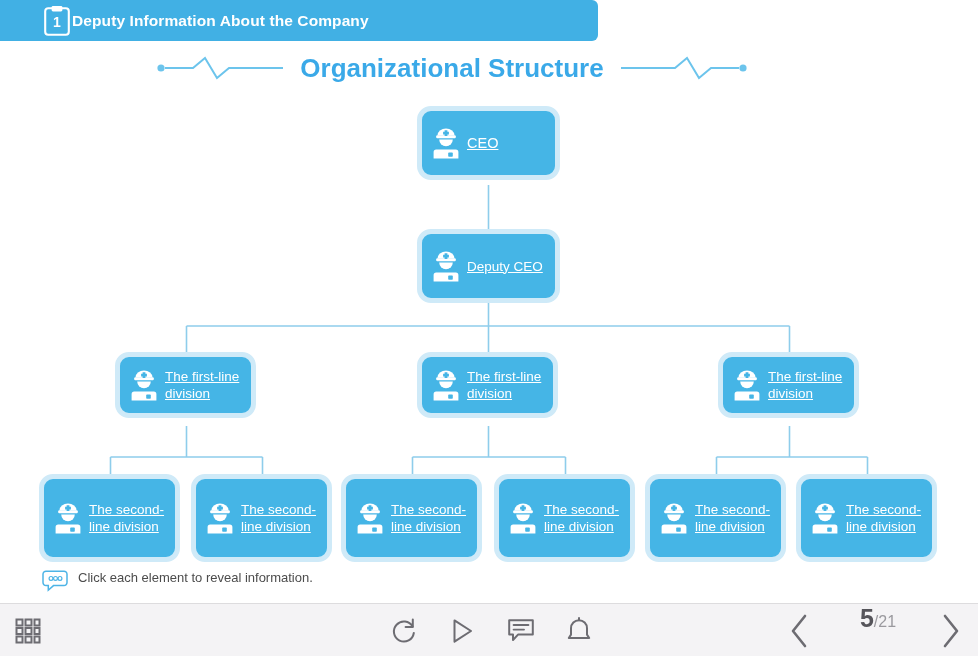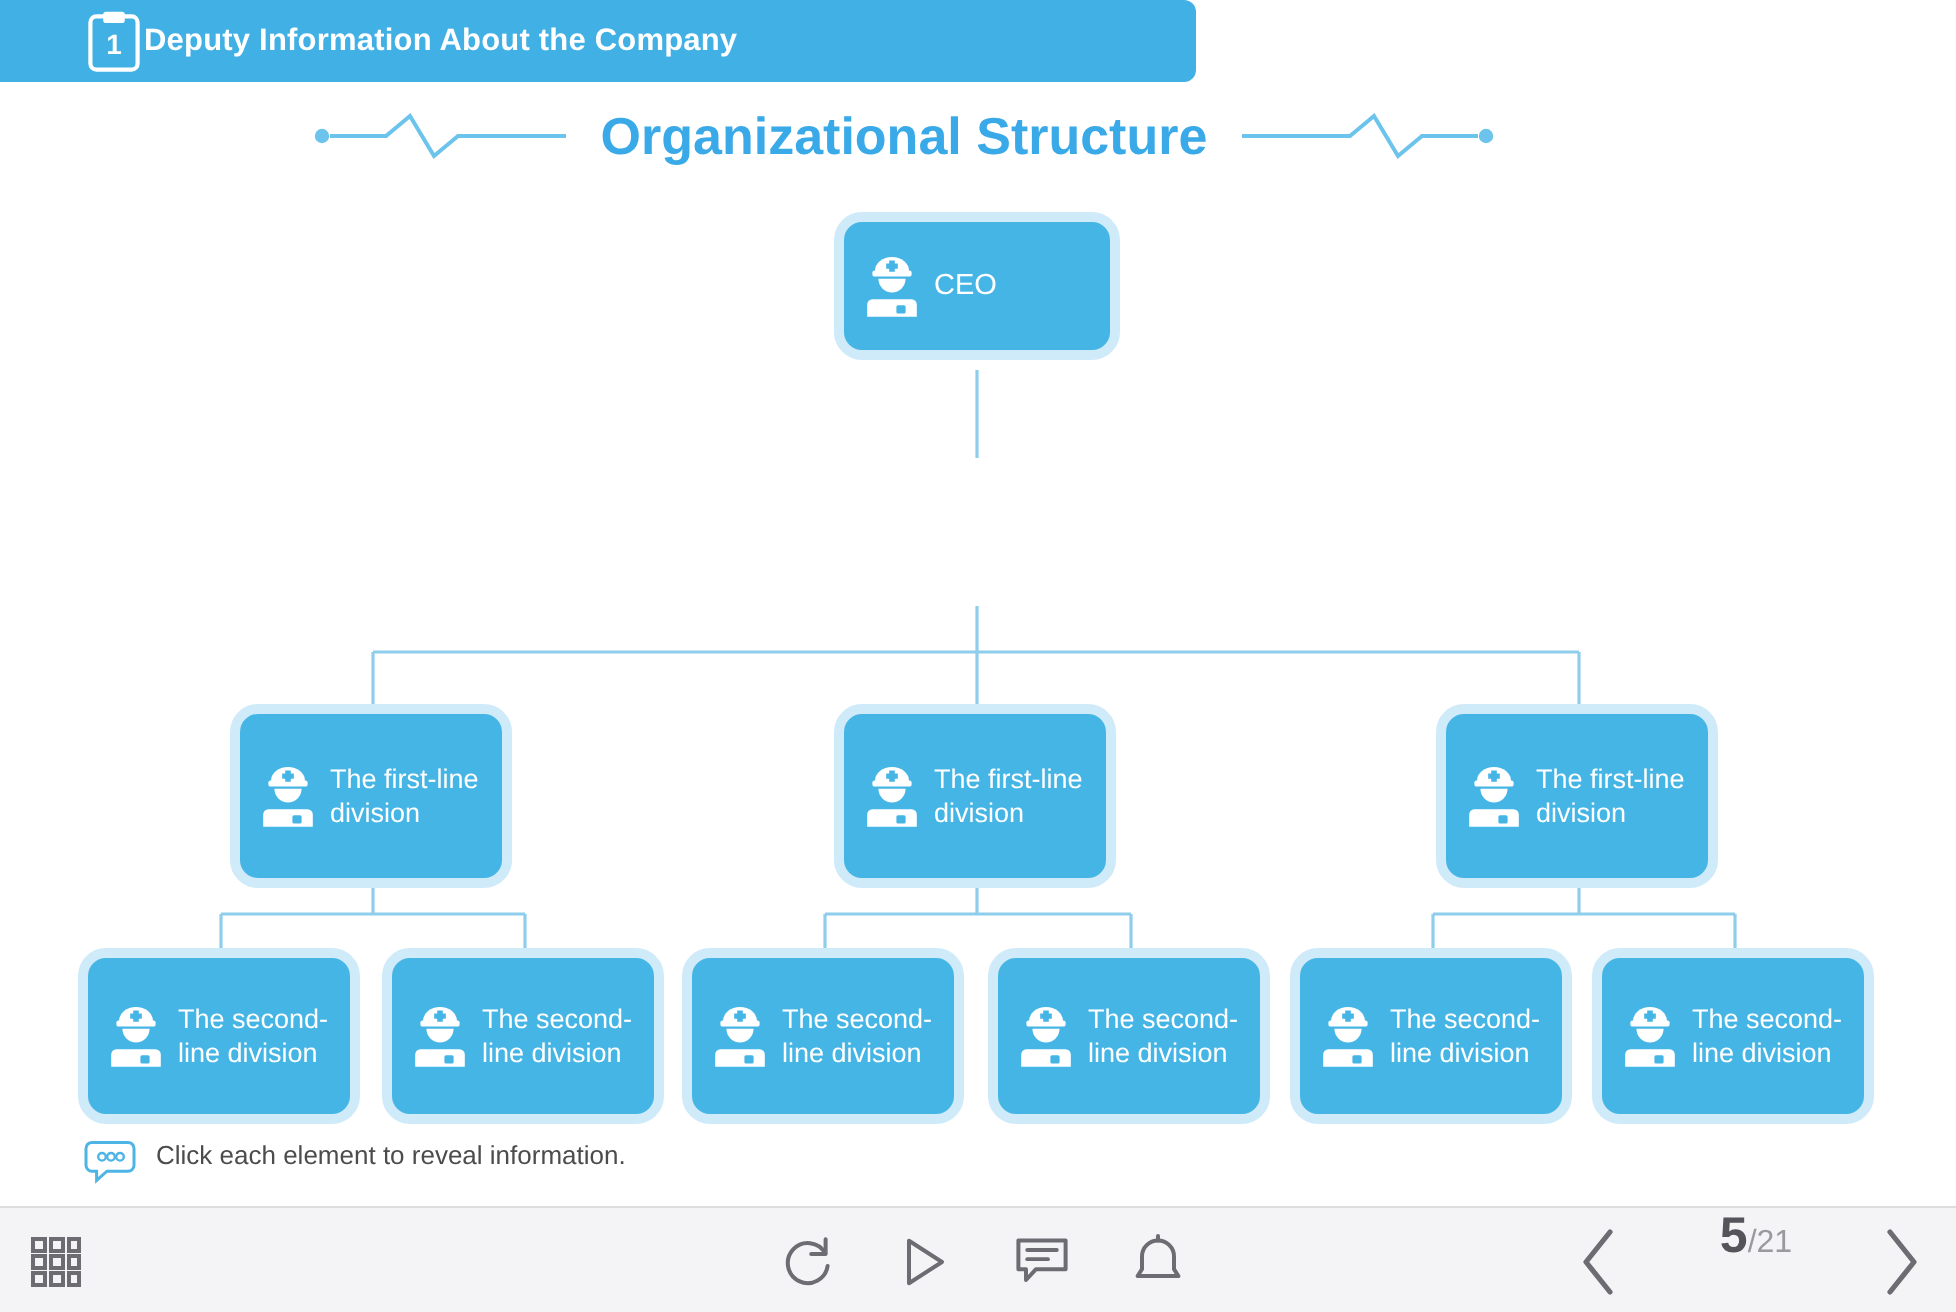--- a/index.html
+++ b/index.html
@@ -78,27 +78,28 @@
     border-radius: 14px;
     display: flex;
     align-items: center;
     padding-left: 11px;
     gap: 8px;
   }
   .node-label {
     color: #ffffff;
     font-size: 13.5px;
     line-height: 17px;
+    text-decoration: underline;
   }
   .node-icon { flex: 0 0 auto; }
 
   .node.lvl1 { width: 143px; height: 74px; }
   .node.lvl1 .node-label { font-size: 14.5px; }
   .node.lvl2 { width: 143px; height: 74px; }
-  .node.lvl3 { width: 141px; height: 92px; }
+  .node.lvl3 { width: 141px; height: 66px; }
   .node.lvl4 { width: 141px; height: 88px; }
 
   
   #hint-row {
     position: absolute;
     left: 42px; top: 570px;
     display: flex;
     align-items: flex-start;
     gap: 10px;
   }
@@ -199,20 +200,31 @@
       <path d="M4.5 8.5 a8.5 7 0 0 1 17 0 Z" fill="#ffffff"></path>
       <rect x="3.2" y="8.2" width="19.6" height="3.1" rx="1.1" fill="#ffffff"></rect>
       <path d="M11.6 3.3 h2.8 v1.5 h1.5 v2.6 h-1.5 v1.5 h-2.8 v-1.5 h-1.5 v-2.6 h1.5 Z" fill="#45b5e6"></path>
       <path d="M6.2 12.4 h13.6 a6.8 6.8 0 0 1 -13.6 0 Z" fill="#ffffff"></path>
       <path d="M3.2 22.6 h19.6 a2.6 2.6 0 0 1 2.6 2.6 v6.2 h-24.8 v-6.2 a2.6 2.6 0 0 1 2.6 -2.6 Z" fill="#ffffff"></path>
       <rect x="15.2" y="25.6" width="4.6" height="4.2" rx="0.8" fill="#45b5e6"></rect>
     </svg>
     <span class="node-label">CEO</span>
   </div>
 
+  <div class="node lvl2" style="left:417px; top:229px;">
+    <svg class="node-icon" width="26" height="32" viewBox="0 0 26 32">
+      <path d="M4.5 8.5 a8.5 7 0 0 1 17 0 Z" fill="#ffffff"></path>
+      <rect x="3.2" y="8.2" width="19.6" height="3.1" rx="1.1" fill="#ffffff"></rect>
+      <path d="M11.6 3.3 h2.8 v1.5 h1.5 v2.6 h-1.5 v1.5 h-2.8 v-1.5 h-1.5 v-2.6 h1.5 Z" fill="#45b5e6"></path>
+      <path d="M6.2 12.4 h13.6 a6.8 6.8 0 0 1 -13.6 0 Z" fill="#ffffff"></path>
+      <path d="M3.2 22.6 h19.6 a2.6 2.6 0 0 1 2.6 2.6 v6.2 h-24.8 v-6.2 a2.6 2.6 0 0 1 2.6 -2.6 Z" fill="#ffffff"></path>
+      <rect x="15.2" y="25.6" width="4.6" height="4.2" rx="0.8" fill="#45b5e6"></rect>
+    </svg>
+    <span class="node-label">Deputy CEO</span>
+  </div>
 
   <div class="node lvl3" style="left:115px; top:352px;">
     <svg class="node-icon" width="26" height="32" viewBox="0 0 26 32">
       <path d="M4.5 8.5 a8.5 7 0 0 1 17 0 Z" fill="#ffffff"></path>
       <rect x="3.2" y="8.2" width="19.6" height="3.1" rx="1.1" fill="#ffffff"></rect>
       <path d="M11.6 3.3 h2.8 v1.5 h1.5 v2.6 h-1.5 v1.5 h-2.8 v-1.5 h-1.5 v-2.6 h1.5 Z" fill="#45b5e6"></path>
       <path d="M6.2 12.4 h13.6 a6.8 6.8 0 0 1 -13.6 0 Z" fill="#ffffff"></path>
       <path d="M3.2 22.6 h19.6 a2.6 2.6 0 0 1 2.6 2.6 v6.2 h-24.8 v-6.2 a2.6 2.6 0 0 1 2.6 -2.6 Z" fill="#ffffff"></path>
       <rect x="15.2" y="25.6" width="4.6" height="4.2" rx="0.8" fill="#45b5e6"></rect>
     </svg>

